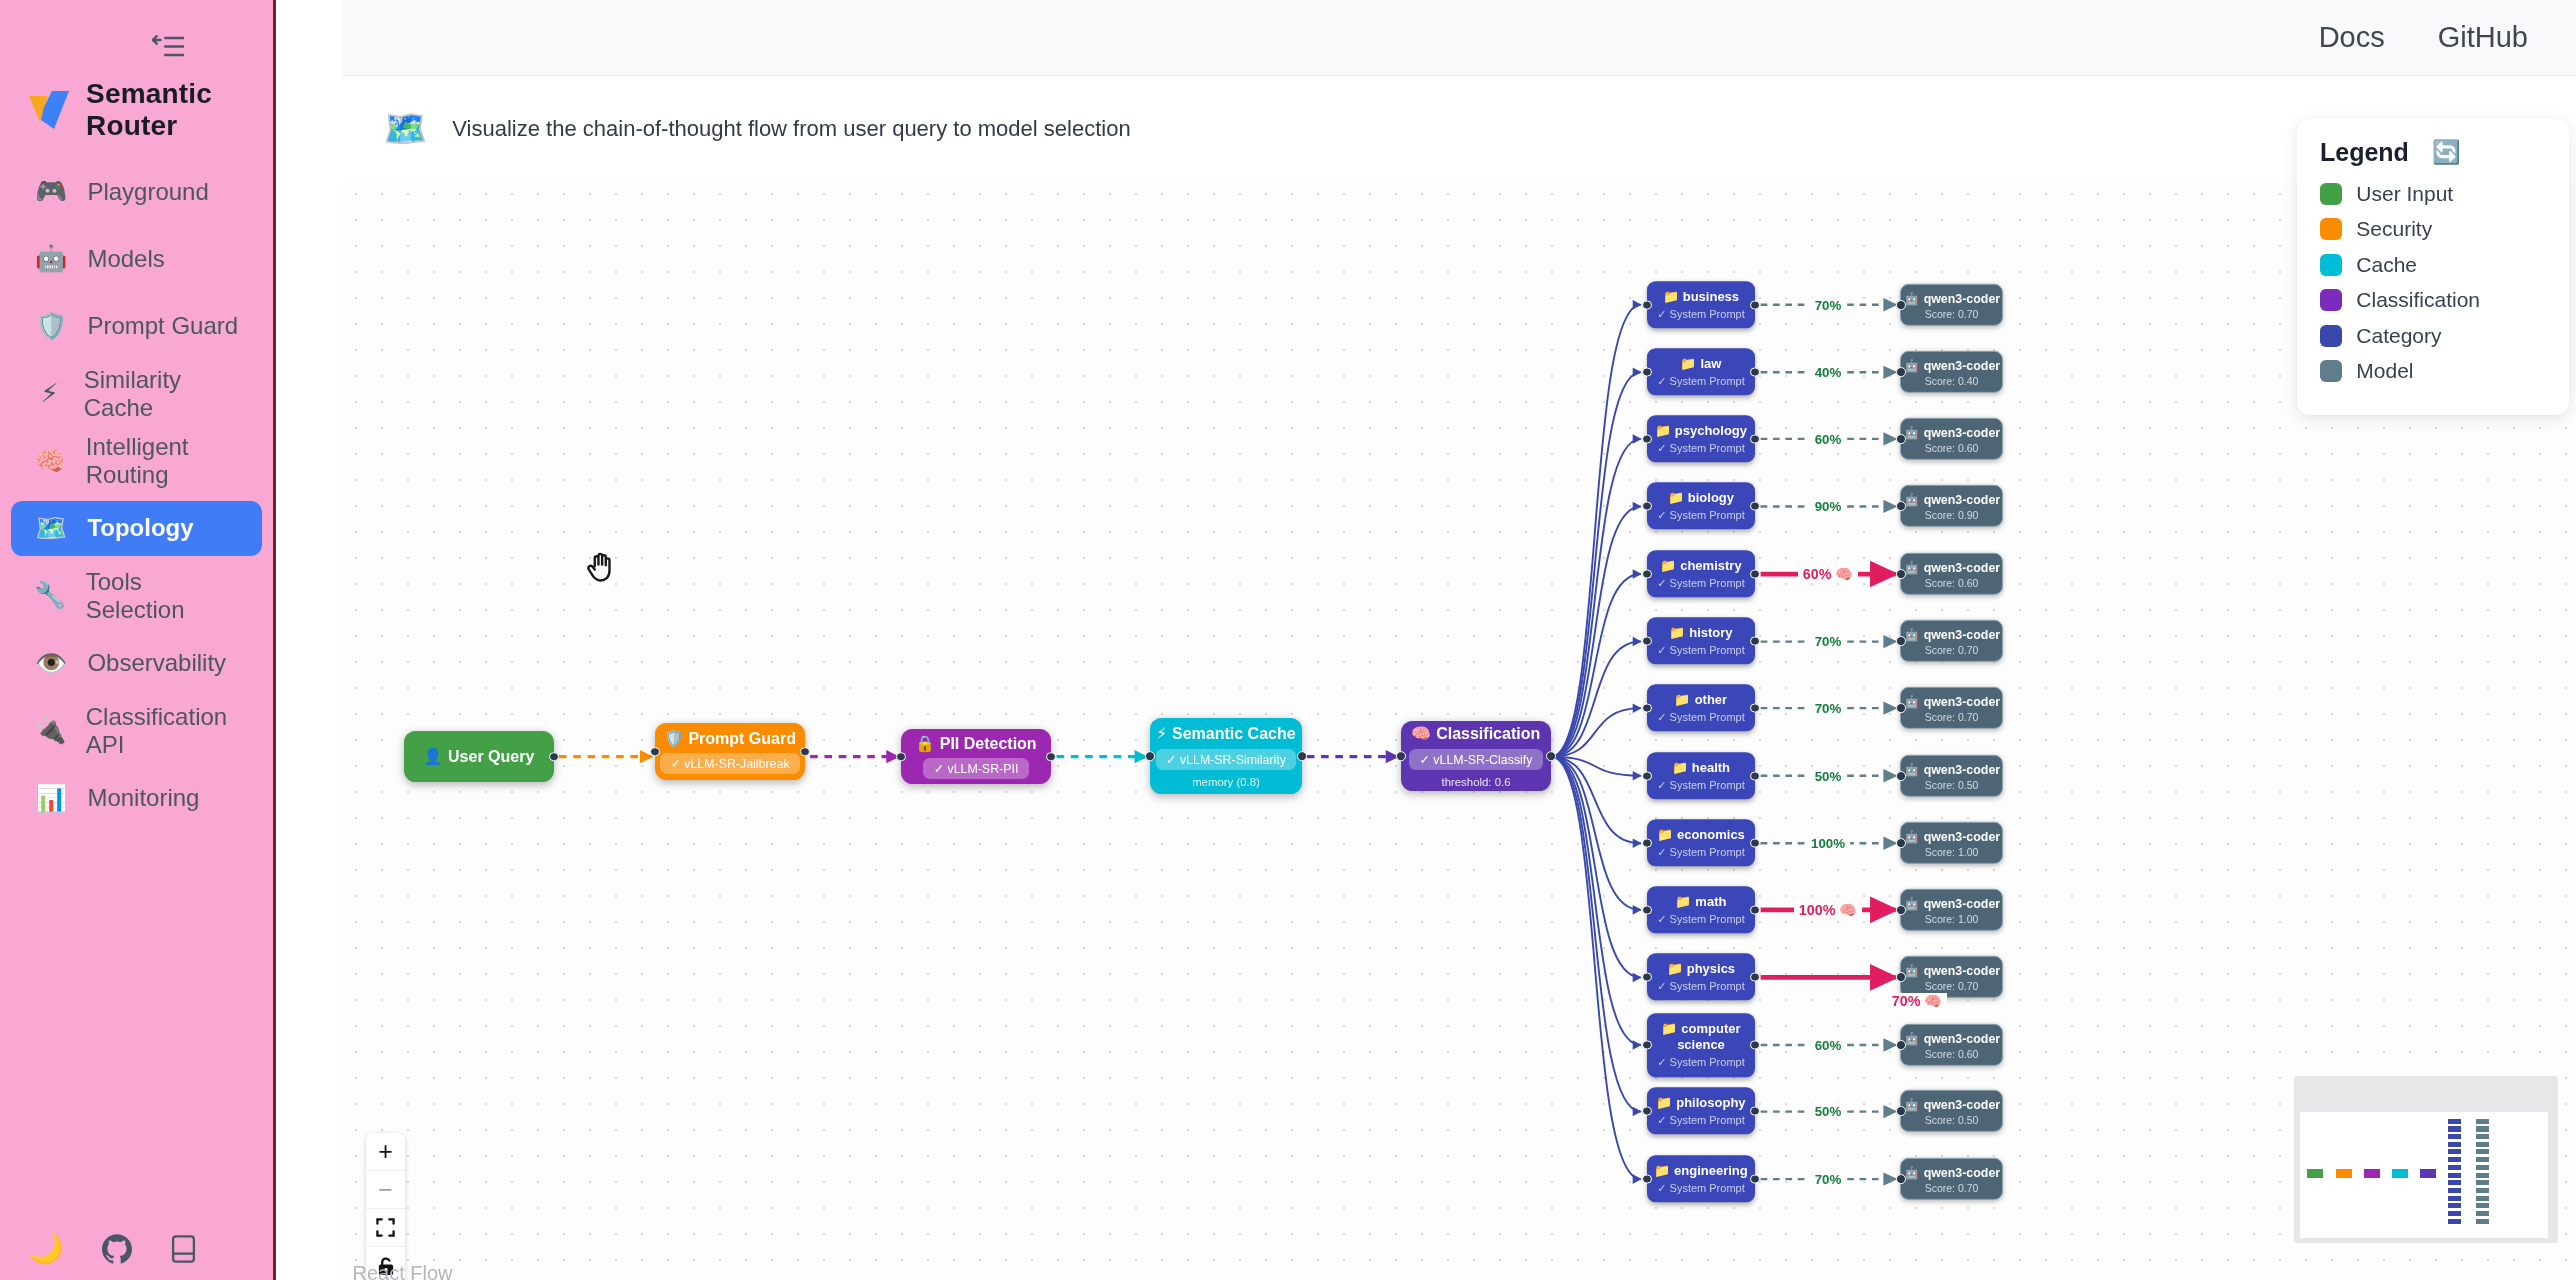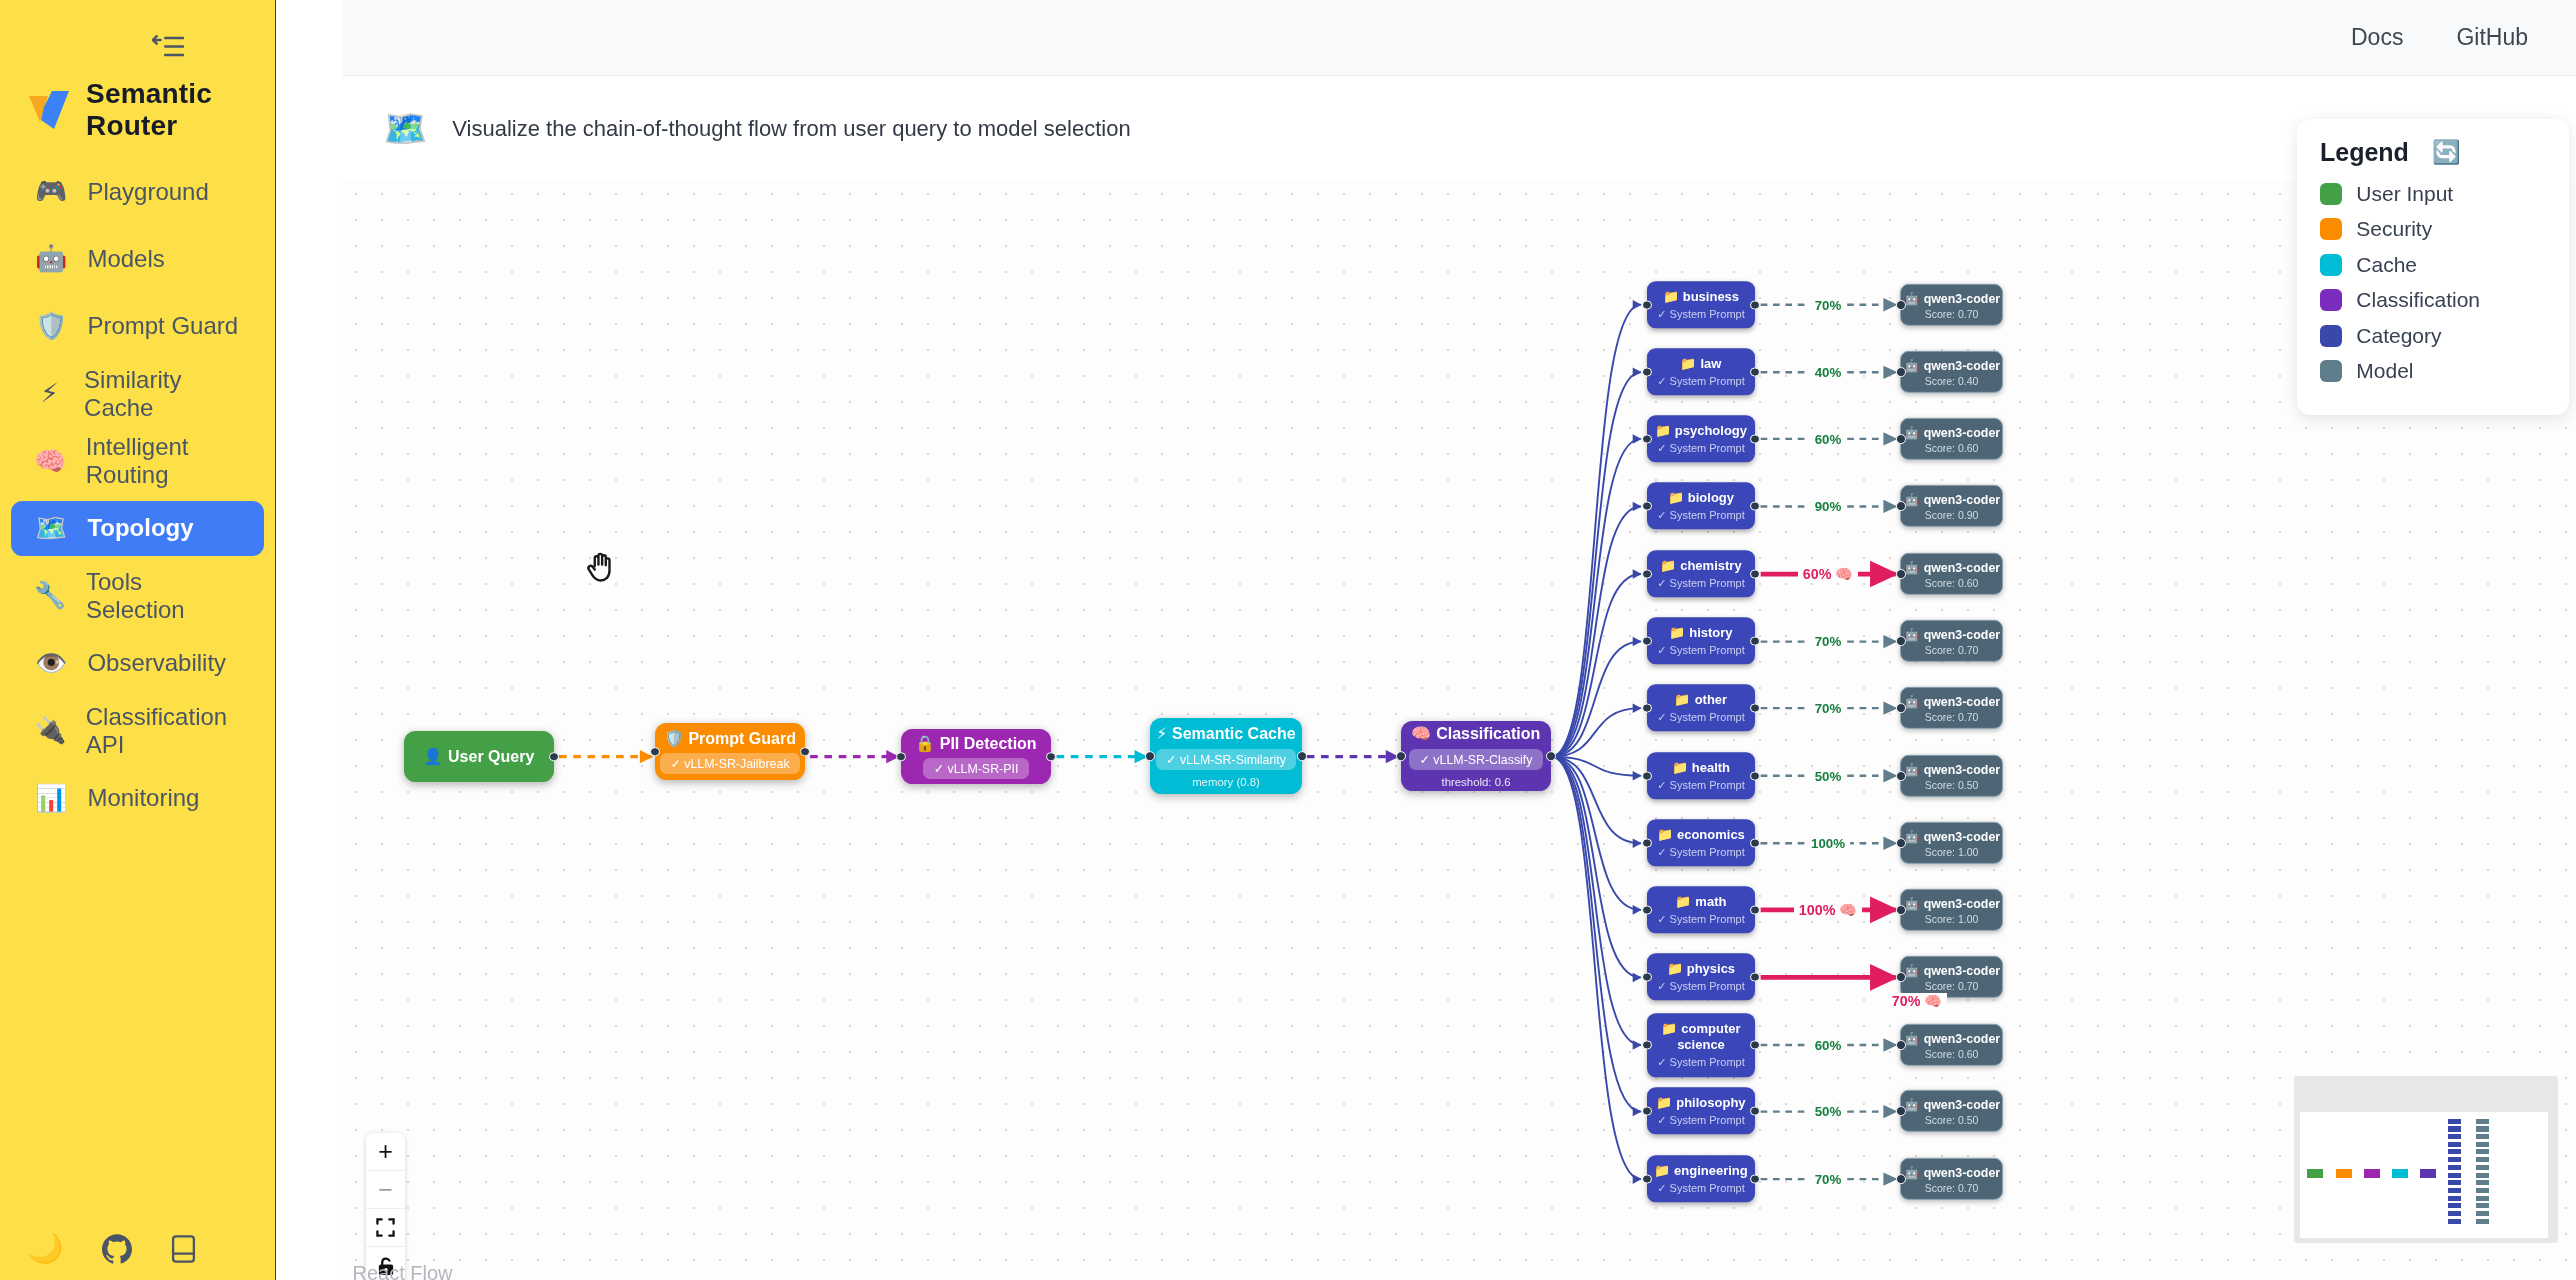--- a/index.html
+++ b/index.html
@@ -1,38 +1,38 @@
 <!DOCTYPE html>
 <html style="font-size:15px"><head>
 <meta charset="utf-8">
 <style>
   html,body{margin:0;padding:0;width:2576px;height:1280px;overflow:hidden;
     font-family:"Liberation Sans","DejaVu Sans",sans-serif;background:#fff;}
   *{box-sizing:border-box;}
 
   
-  #sidebar{position:absolute;left:0;top:0;width:276px;height:1280px;background:#fde047;
-    border-right:1px solid #7f1d1d;}
+  #sidebar{position:absolute;left:0;top:0;width:276px;height:1280px;background:#f9a8d4;
+    border-right:3px solid #7f1d1d;}
   #collapse{position:absolute;top:28.5px;left:141px;width:53px;height:38px;color:#4a5568;
     display:flex;align-items:center;justify-content:center;cursor:pointer;}
   #brandrow{position:absolute;top:78px;left:27px;display:flex;align-items:center;gap:15px;}
   #brandrow .brand{font-size:28px;font-weight:bold;color:#171c26;letter-spacing:0.2px;}
   #nav{position:absolute;top:164px;left:11.4px;right:11.4px;display:flex;flex-direction:column;gap:12.4px;}
   .nav-item{display:flex;align-items:center;gap:19px;height:55px;padding:0 23px;border-radius:11.4px;
     color:#4b5563;font-size:24px;cursor:pointer;}
   .nav-item .nicon{font-size:26px;width:34px;text-align:center;}
   .nav-item.active{background:#3f7cf6;color:#fff;font-weight:bold;}
   #sidefoot{position:absolute;left:28.5px;bottom:15px;display:flex;align-items:center;gap:38px;}
   #sidefoot .fbtn{font-size:28.5px;color:#4a5568;cursor:pointer;display:flex;align-items:center;}
 
   
   #topbar{position:absolute;left:343px;top:0;width:2233px;height:76px;background:#f8f9fb;
     border-bottom:1px solid #e8eaed;display:flex;align-items:center;justify-content:flex-end;
     gap:53px;padding-right:48px;}
-  .toplink{font-size:23px;color:#3f4651;cursor:pointer;}
+  .toplink{font-size:29px;color:#3f4651;cursor:pointer;}
   #pageheader{position:absolute;left:343px;top:77px;width:2233px;height:104px;background:#fff;
     display:flex;align-items:center;padding-left:40px;gap:15px;}
   #pageheader .hicon{font-size:36px;}
   #pageheader .htitle{font-size:37px;font-weight:bold;color:#12161f;letter-spacing:0.3px;}
   #pageheader .hsub{font-size:22px;color:#333a45;margin-left:9.5px;}
 
   
   #canvas{position:absolute;left:343px;top:181px;width:2233px;height:1100px;background:#fdfdfd;
     background-image:radial-gradient(#d8d8db 1.5px,transparent 1.5px);background-size:26px 26px;}
   #edges{position:absolute;left:0;top:0;width:2233px;height:1100px;}

